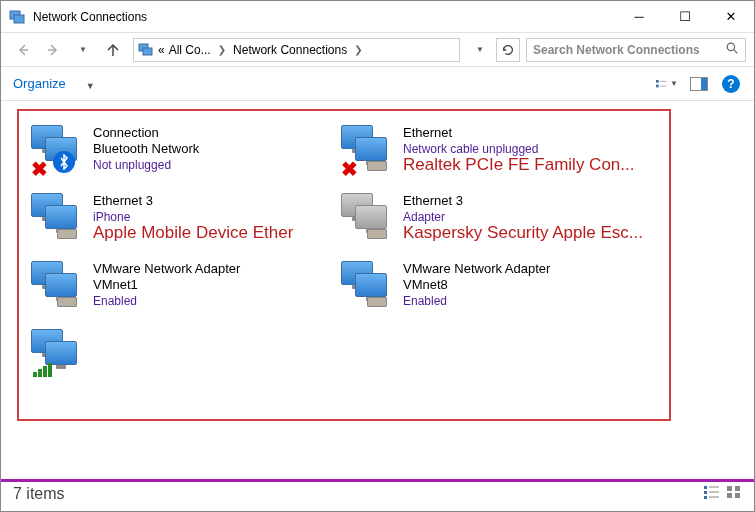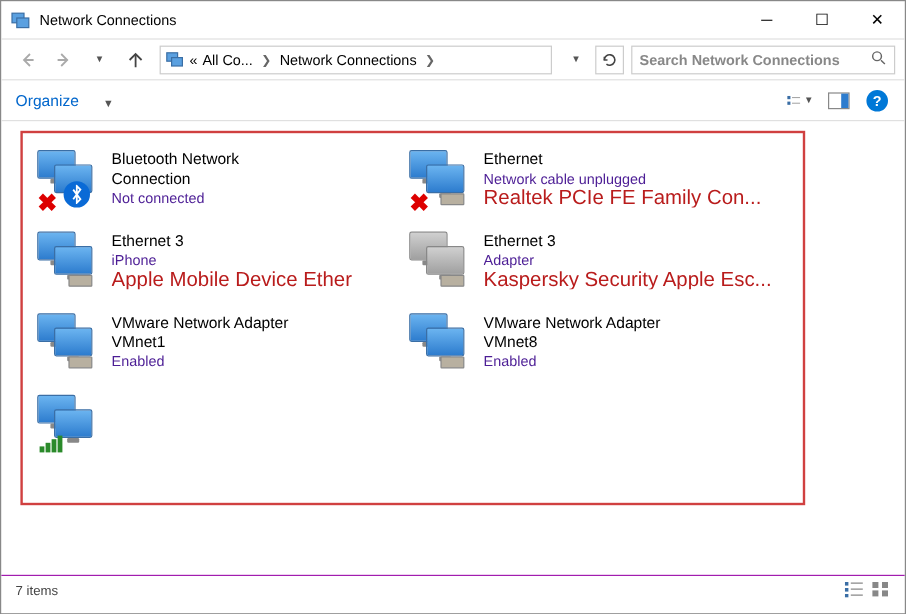--- a/index.html
+++ b/index.html
@@ -47,21 +47,21 @@
     .x-mark { color: #d00; font-size: 20px; font-weight: bold; }
     .bt-disc { border-radius: 50%; background: #0a6ad6; color: #fff; font-size: 13px; display:flex; align-items:center; justify-content:center; font-weight:bold;}
     .plug { position:absolute; bottom:2px; right:2px; width:20px; height:10px; background:#b8b0a0; border:1px solid #888; border-radius:1px;}
     .signal-bars { position:absolute; bottom:0; left:2px; display:flex; align-items:flex-end; gap:1px;}
     .signal-bars span { width:4px; background:#2a8a2a;}
     .signal-bars span:nth-child(1){height:5px;}
     .signal-bars span:nth-child(2){height:8px;}
     .signal-bars span:nth-child(3){height:11px;}
     .signal-bars span:nth-child(4){height:14px;}
 
-    .statusbar { height: 26px; border-top: 1px solid #a21caf; display: flex; align-items: center; padding: 0 12px; font-size: 11px; color: #444; }
+    .statusbar { height: 26px; border-top: 3px solid #a21caf; display: flex; align-items: center; padding: 0 12px; font-size: 16px; color: #444; }
     .statusbar .right-icons { margin-left:auto; display:flex; gap:6px; }
     .breadcrumb-icon { width:16px; height:16px;}
     .view-btn { display:flex; align-items:center; gap:2px;}
     .small-dd { font-size:8px; color:#555;}
     .preview-btn { width:18px; height:14px; border:1px solid #888; position:relative;}
     .preview-btn::after { content:''; position:absolute; right:0; top:0; bottom:0; width:6px; background:#2d7cce;}
   </style>
 </head>
 <body>
 
@@ -165,23 +165,23 @@
             <div class="mon front"></div>
             <div class="overlay bt-disc" style="left: 22px; bottom: 0px; width: 22px; height: 22px;">
               <svg width="12" height="16" viewBox="0 0 12 16">
                 <path d="M3 4 L9 12 L6 15 L6 1 L9 4 L3 12" stroke="#fff" stroke-width="1.5" fill="none"></path>
               </svg>
             </div>
             <div class="overlay x-mark" style="left: 0px; bottom: -2px;">✖</div>
           </div>
         </div>
         <div class="textbox">
+          <div class="name">Connection</div>
           <div class="name">Bluetooth Network</div>
-          <div class="name">Connection</div>
-          <div class="status">Not connected</div>
+          <div class="status">Not unplugged</div>
         </div>
       </div>
       <div class="adapter">
         <div class="iconbox">
           <div class="monitor-group">
             <div class="mon back"></div>
             <div class="mon front"></div>
             <div class="plug"></div>
             <div class="overlay x-mark" style="left: 0px; bottom: -2px;">✖</div>
           </div>

